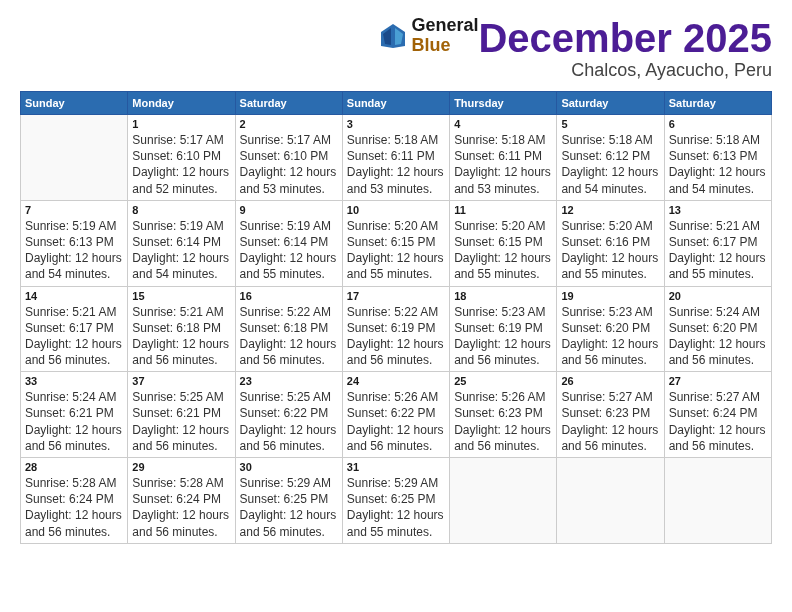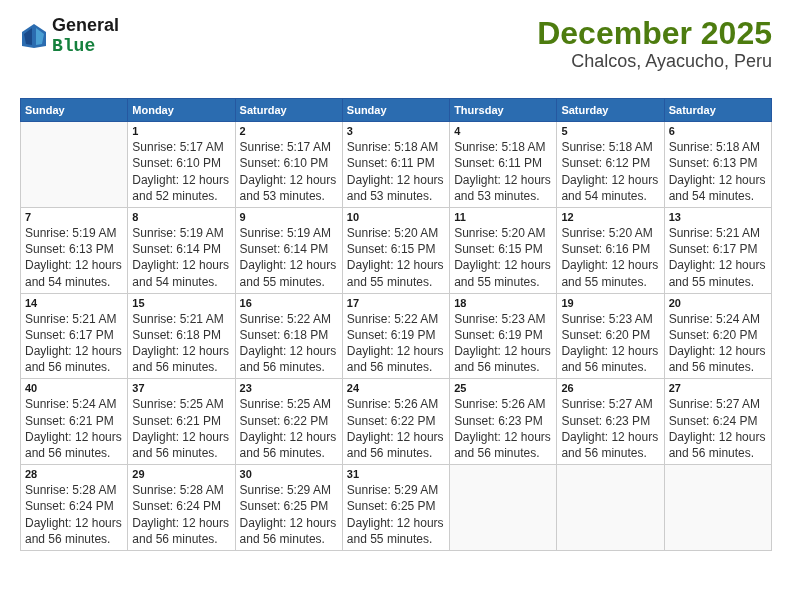--- a/index.html
+++ b/index.html
@@ -10,50 +10,49 @@
       background: #fff;
       overflow: hidden;
     }
     .page {
       width: 792px;
       height: 612px;
       padding: 16px 20px 10px 20px;
     }
     .header {
       display: flex;
-      justify-content: space-between;
+      justify-content: flex-end;
       align-items: flex-start;
-      margin-bottom: 26px;
+      margin-bottom: 10px;
     }
     .logo {
       display: flex;
       align-items: center;
       gap: 4px;
     }
     .logo-text {
       font-size: 18px;
       font-weight: bold;
       color: #1a1a1a;
       line-height: 1.1;
     }
     .logo-text span {
-      color: #15803d;
-      font-family: Liberation Mono, monospace;
+      color: #a16207;
     }
     .logo-icon {
       width: 28px;
       height: 28px;
     }
     .title-block {
       text-align: right;
     }
     .month-title {
-      font-size: 32px;
+      font-size: 40px;
       font-weight: bold;
-      color: #4d7c0f;
+      color: #4c1d95;
       line-height: 1.1;
     }
     .subtitle {
       font-size: 18px;
       color: #444;
     }
     .calendar {
       width: 100%;
       border-collapse: collapse;
       border: 1px solid #14532d;
@@ -272,21 +271,21 @@
           <td>
             <div class="day-num">20</div>
             <div class="day-info">Sunrise: 5:24 AM
 Sunset: 6:20 PM
 Daylight: 12 hours
 and 56 minutes.</div>
           </td>
         </tr>
         <tr>
           <td>
-            <div class="day-num">40</div>
+            <div class="day-num">33</div>
             <div class="day-info">Sunrise: 5:24 AM
 Sunset: 6:21 PM
 Daylight: 12 hours
 and 56 minutes.</div>
           </td>
           <td>
             <div class="day-num">37</div>
             <div class="day-info">Sunrise: 5:25 AM
 Sunset: 6:21 PM
 Daylight: 12 hours

